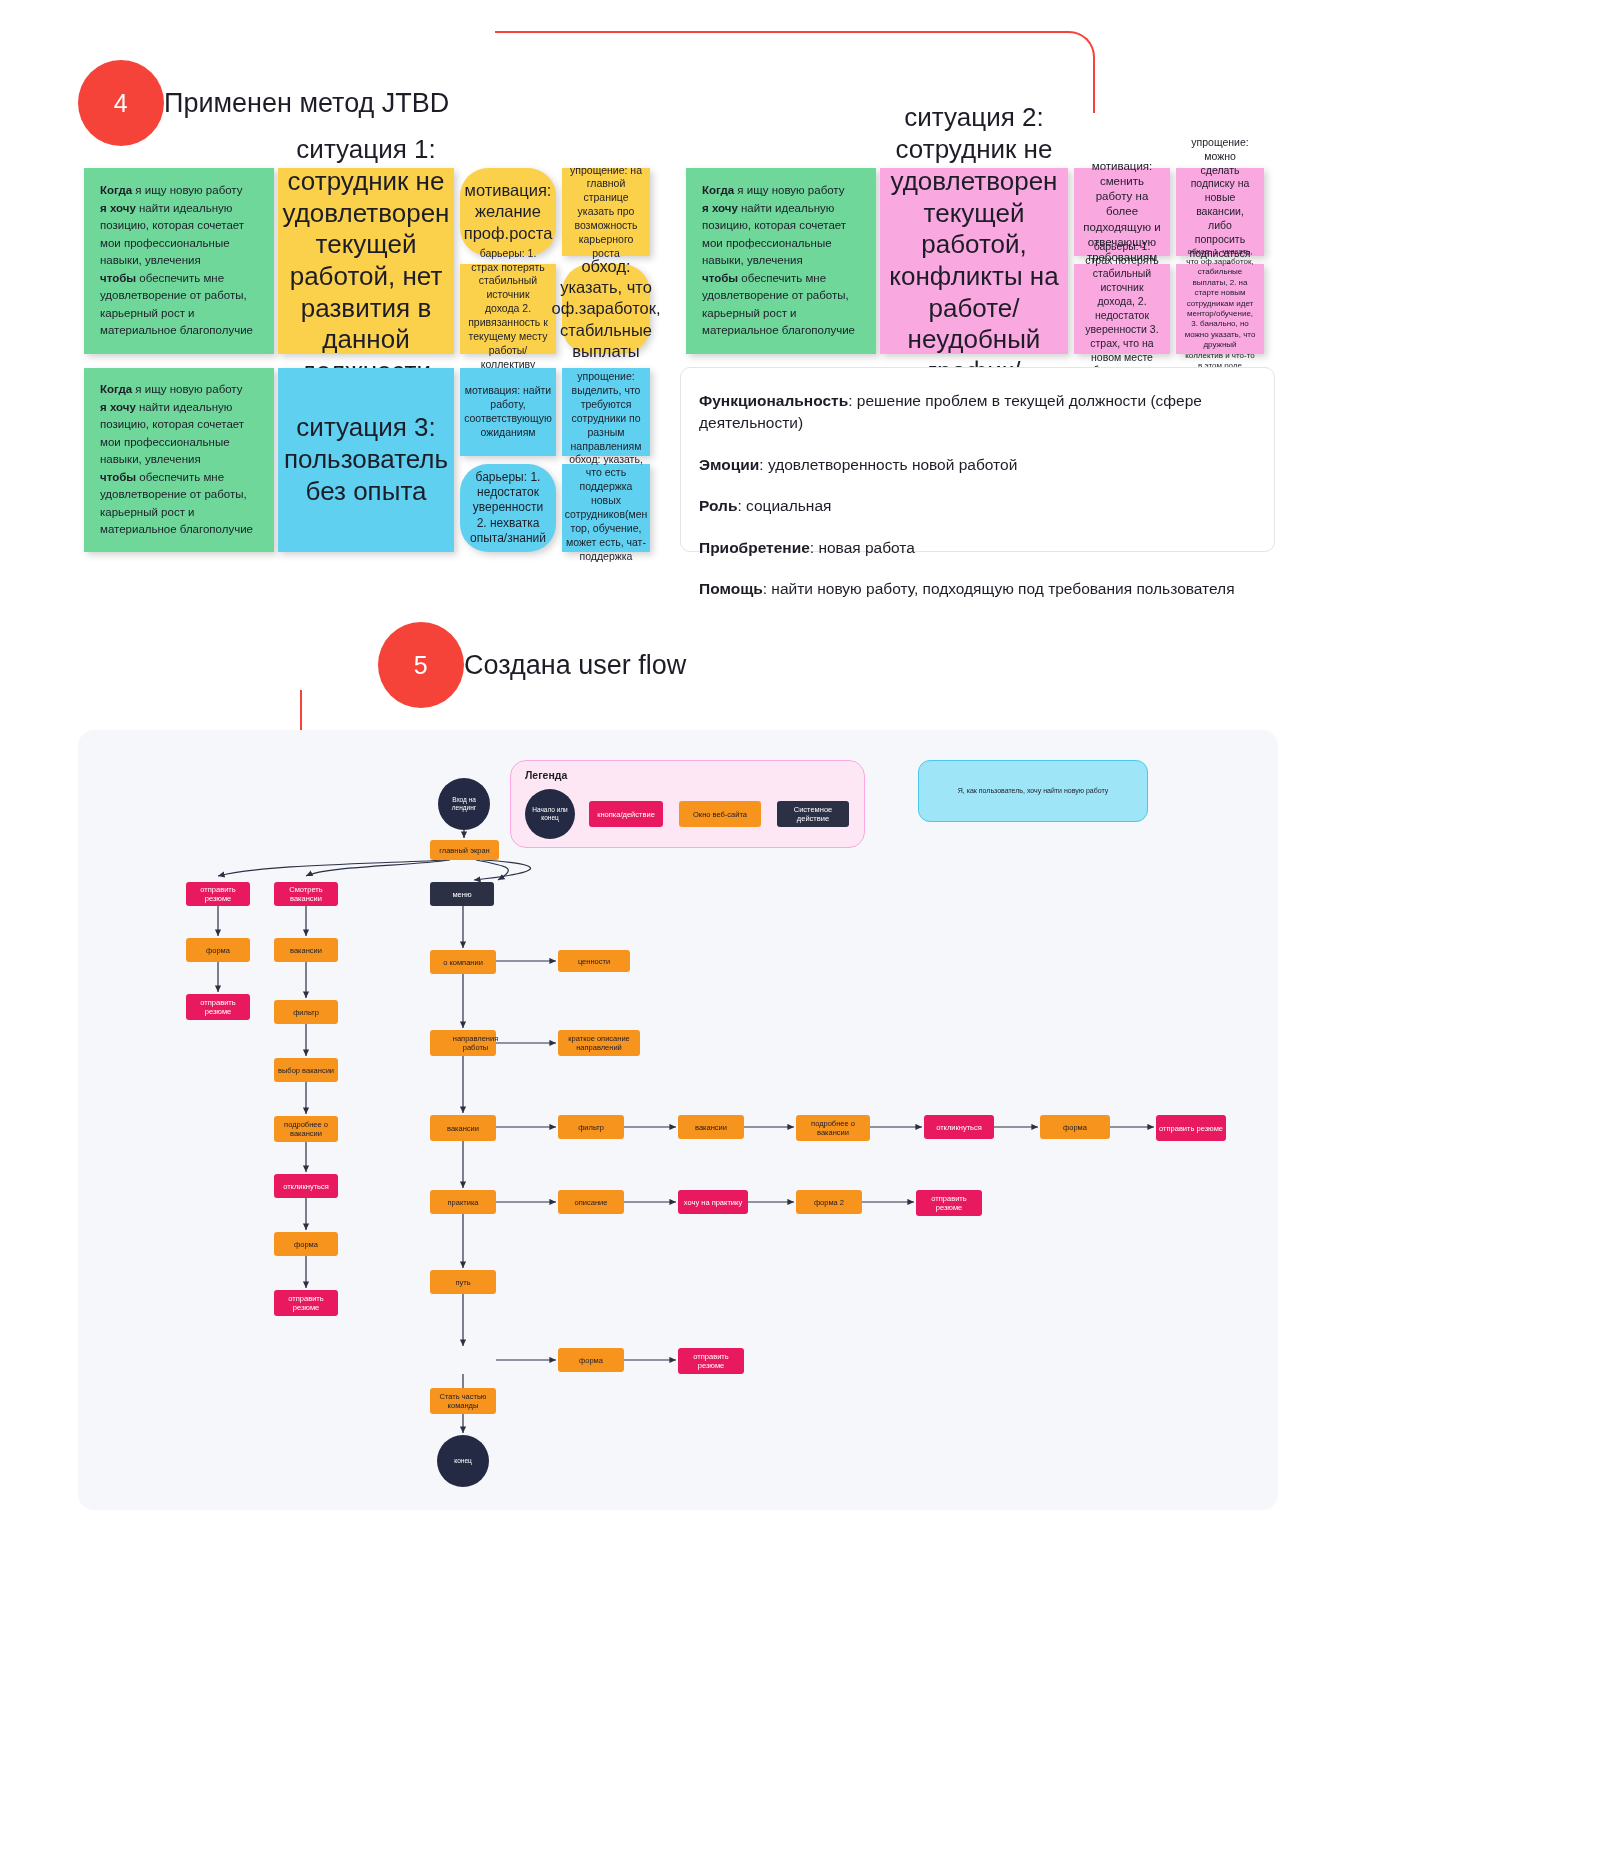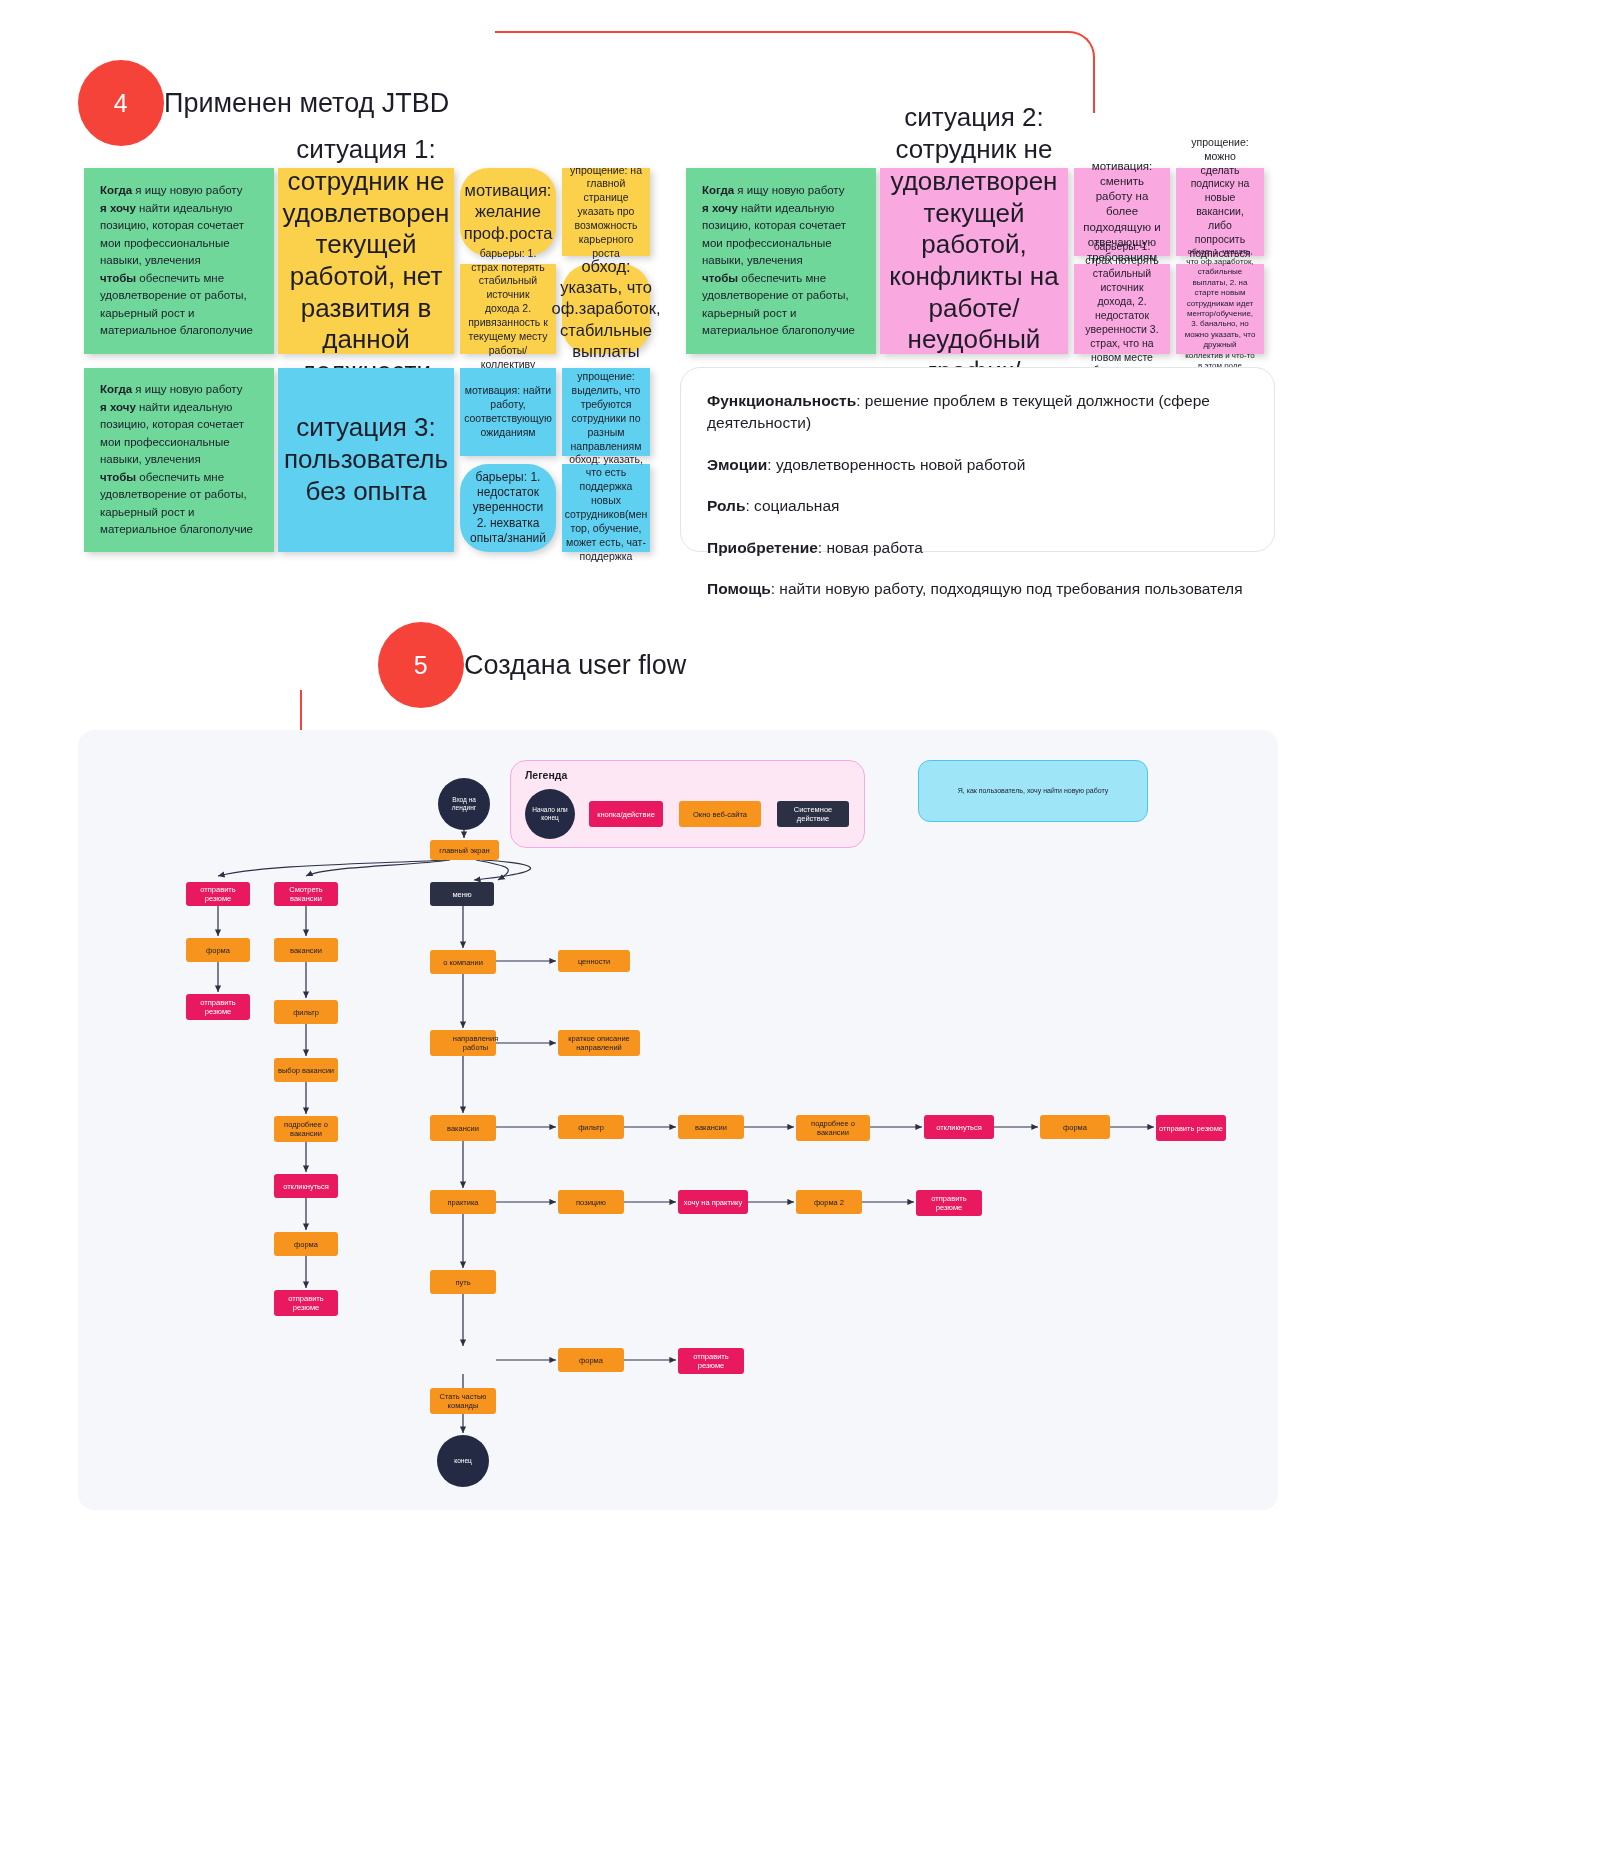--- a/index.html
+++ b/index.html
@@ -53,22 +53,22 @@
   .note.small { font-size:10.5px; line-height:1.32; }
 
   .g  { background:#6fd79a; }
   .y  { background:#fbd14c; }
   .p  { background:#f9a8e0; }
   .b  { background:#5fd0ef; }
 
   
   .outcome {
     position:absolute; left:680px; top:367px; width:595px; height:185px;
-    border:1px solid #e3e3ea; border-radius:20px; background:#fff;
-    padding:22px 26px; font-size:15.5px; line-height:1.45; font-weight:300;
+    border:1px solid #e3e3ea; border-radius:10px; background:#fff;
+    padding:22px 18px; font-size:15.5px; line-height:1.45; font-weight:300;
   }
   .outcome p { margin:0 0 19px 0; }
   .outcome p:last-child { margin-bottom:0; }
   .outcome b { font-weight:700; }
 
   
   .flow {
     position:absolute; left:78px; top:730px; width:1200px; height:780px;
     background:#f6f7fb; border-radius:16px;
   }
@@ -235,21 +235,21 @@
   <div class="node n-orange n-rad" style="left:352px; top:300px; width:66px; height:26px;padding-left:28px;">направления работы</div>
   <div class="node n-orange n-rad" style="left:480px; top:300px; width:82px; height:26px;">краткое описание направлений</div>
   <div class="node n-orange n-rad" style="left:352px; top:385px; width:66px; height:26px;">вакансии</div>
   <div class="node n-orange n-rad" style="left:480px; top:385px; width:66px; height:24px;">фильтр</div>
   <div class="node n-orange n-rad" style="left:600px; top:385px; width:66px; height:24px;">вакансии</div>
   <div class="node n-orange n-rad" style="left:718px; top:385px; width:74px; height:26px;">подробнее о вакансии</div>
   <div class="node n-pink n-rad" style="left:846px; top:385px; width:70px; height:24px;">откликнуться</div>
   <div class="node n-orange n-rad" style="left:962px; top:385px; width:70px; height:24px;">форма</div>
   <div class="node n-pink n-rad" style="left:1078px;top:385px; width:70px; height:26px;">отправить резюме</div>
   <div class="node n-orange n-rad" style="left:352px; top:460px; width:66px; height:24px;">практика</div>
-  <div class="node n-orange n-rad" style="left:480px; top:460px; width:66px; height:24px;">позицию</div>
+  <div class="node n-orange n-rad" style="left:480px; top:460px; width:66px; height:24px;">описание</div>
   <div class="node n-pink n-rad" style="left:600px; top:460px; width:70px; height:24px;">хочу на практику</div>
   <div class="node n-orange n-rad" style="left:718px; top:460px; width:66px; height:24px;">форма 2</div>
   <div class="node n-pink n-rad" style="left:838px; top:460px; width:66px; height:26px;">отправить резюме</div>
   <div class="node n-orange n-rad" style="left:352px; top:540px; width:66px; height:24px;">путь</div>
   <div class="node n-orange n-rad" style="left:352px; top:618px; width:66px; height:26px;margin-top:40px;">Стать частью команды</div>
   <div class="node n-orange n-rad" style="left:480px; top:618px; width:66px; height:24px;">форма</div>
   <div class="node n-pink n-rad" style="left:600px; top:618px; width:66px; height:26px;">отправить резюме</div>
   <div class="node n-round" style="left:359px; top:705px; width:52px; height:52px;">конец</div>
 </div>
 

